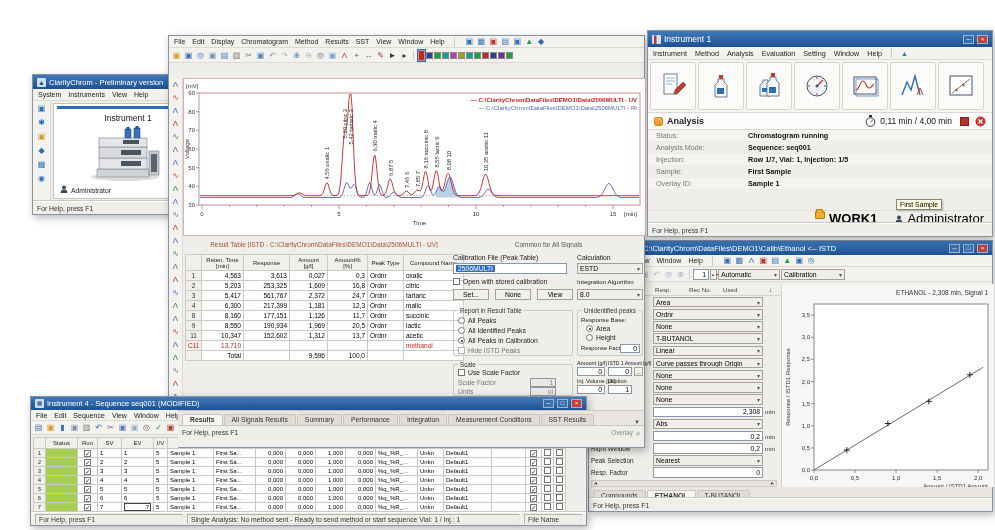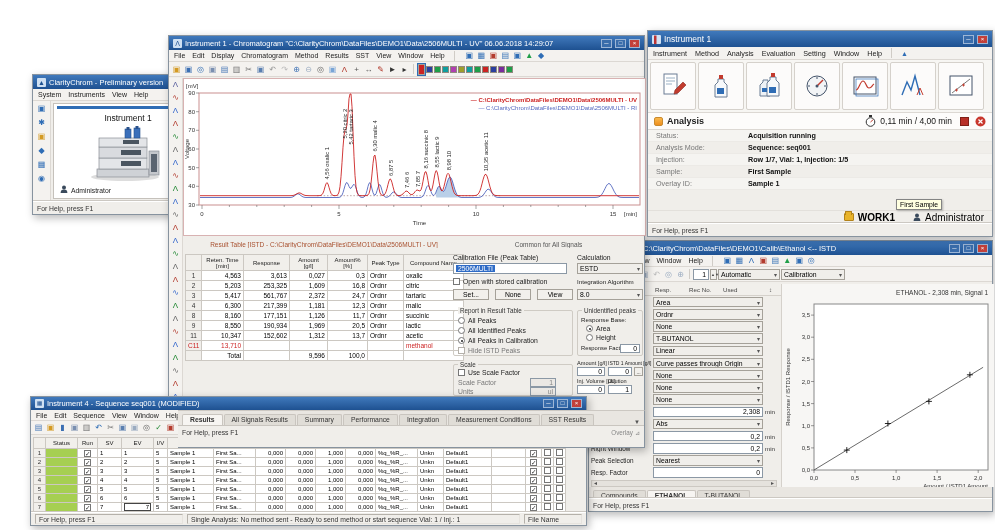--- a/index.html
+++ b/index.html
@@ -334,28 +334,20 @@
       <span class="tab">Compounds</span>
       <span class="tab active">ETHANOL</span>
       <span class="tab">T-BUTANOL</span>
     </div>
   <div class="sb">
       <span>For Help, press F1</span>
     </div>
 </div>
 
 <div class="win" id="chromatogram-window" style="left:168px;top:35px;width:477px;height:413px">
-  <div class="tb">
-    <span class="tico" style="background:#cfe0f2;color:#1e5191;font-size:7px;line-height:9px;text-align:center">Λ</span>
-    <span>Instrument 1 - Chromatogram "C:\ClarityChrom\DataFiles\DEMO1\Data\2506MULTI - UV" 06.06.2018 14:29:07</span>
-    <span class="sp"></span>
-    <span class="wbtn">─</span>
-    <span class="wbtn">□</span>
-    <span class="wbtn close">×</span>
-  </div>
   <div class="mb">
     <span style="display:flex;gap:7px">
         <span>File</span>
         <span>Edit</span>
         <span>Display</span>
         <span>Chromatogram</span>
         <span>Method</span>
         <span>Results</span>
         <span>SST</span>
         <span>View</span>
@@ -1032,40 +1024,40 @@
     <span style="font-size:8.5px;color:#111">0,11 min / 4,00 min</span>
     <span class="stopsq" style="margin-left:4px"></span>
     <svg width="11" height="11" viewBox="0 0 11 11" style="margin-left:2px">
         <circle cx="5.5" cy="5.5" r="5" fill="#c8372d"></circle>
         <path d="M3.5 3.5l4 4M7.5 3.5l-4 4" stroke="#fff" stroke-width="1.2"></path>
       </svg>
   </div>
   <div id="inst-rows">
       <div class="irow">
         <span class="il">Status:</span>
-        <span class="iv">Acquisition running</span>
+        <span class="iv">Chromatogram running</span>
       </div>
       <div class="irow">
         <span class="il">Analysis Mode:</span>
         <span class="iv">Sequence: seq001</span>
       </div>
       <div class="irow">
         <span class="il">Injection:</span>
         <span class="iv">Row 1/7, Vial: 1, Injection: 1/5</span>
       </div>
       <div class="irow">
         <span class="il">Sample:</span>
         <span class="iv">First Sample</span>
       </div>
       <div class="irow">
         <span class="il">Overlay ID:</span>
         <span class="iv">Sample 1</span>
       </div>
     </div>
-  <div style="position:absolute;left:0;right:0;bottom:13px;height:13px;display:flex;align-items:center;justify-content:flex-end;gap:4px;padding:0 8px;border-top:1px solid #e3e0db;font-size:10px">
+  <div style="position:absolute;left:0;right:0;bottom:13px;height:13px;display:flex;justify-content:flex-end;gap:4px;padding:0 8px;border-top:1px solid #e3e0db;font-size:13px">
     <span class="folder"></span>
     <span style="font-weight:bold">WORK1</span>
     <span style="width:10px"></span>
     <span><svg width="8" height="8" viewBox="0 0 8 8">
           <circle cx="4" cy="2.4" r="2" fill="#3a4a5c"></circle>
           <path d="M0.6 8a3.4 3.4 0 0 1 6.8 0z" fill="#3a4a5c"></path>
         </svg></span>
     <span>Administrator</span>
   </div>
   <div class="sb">

